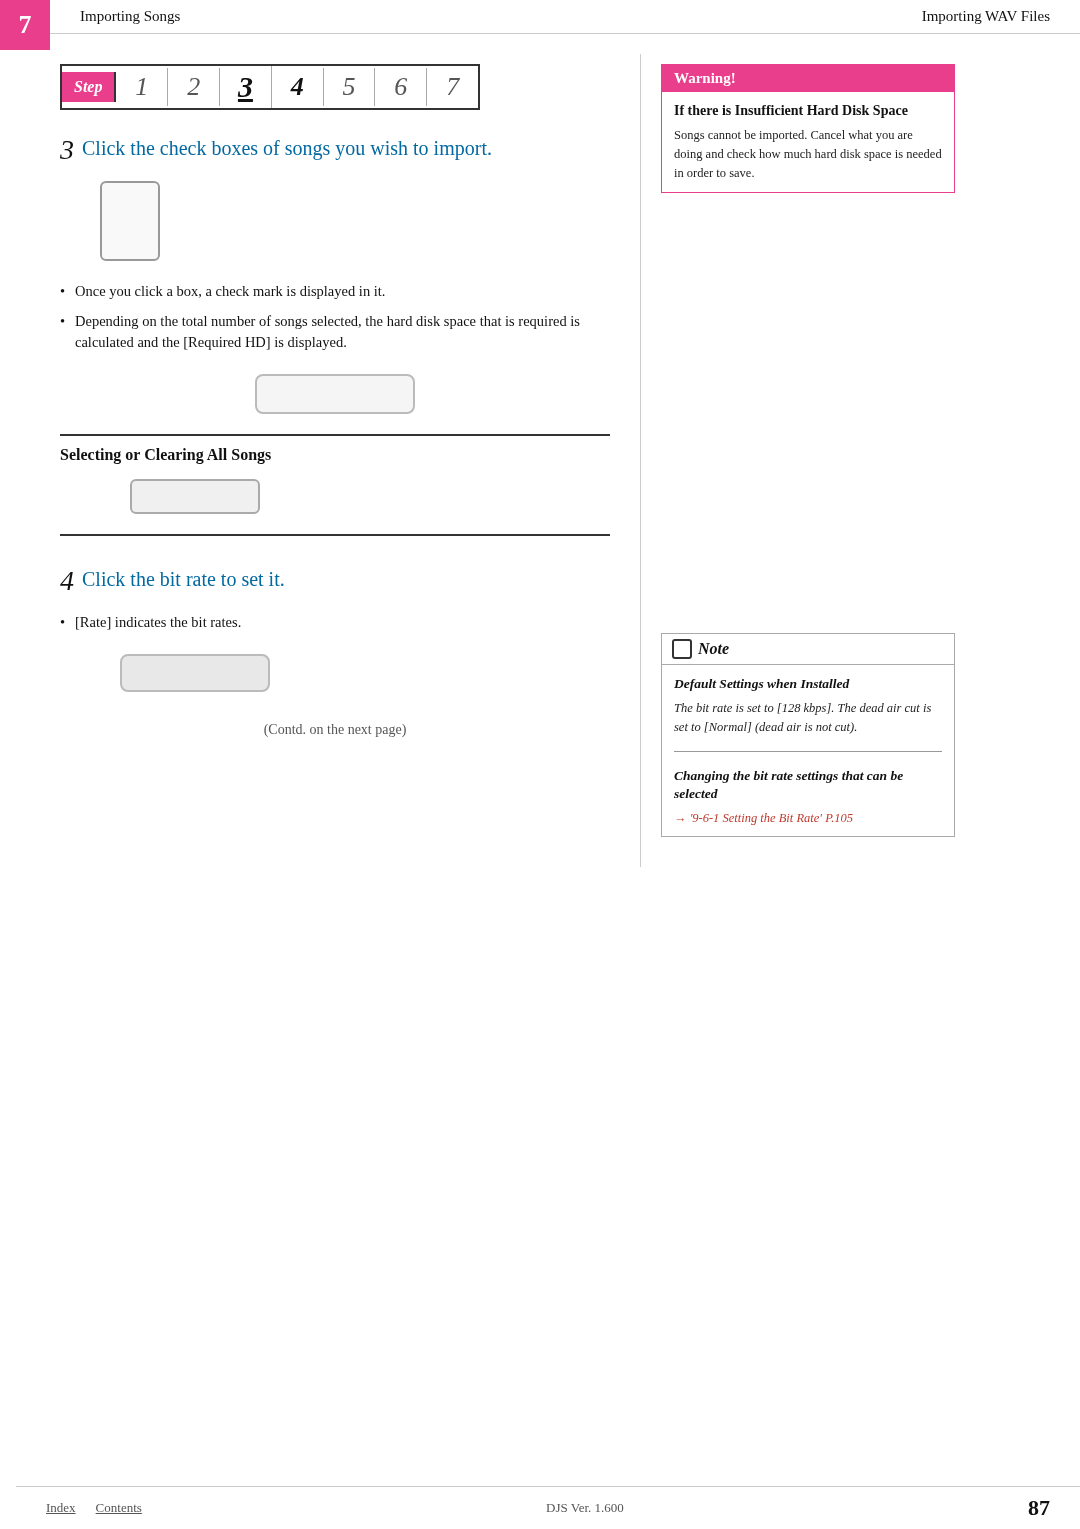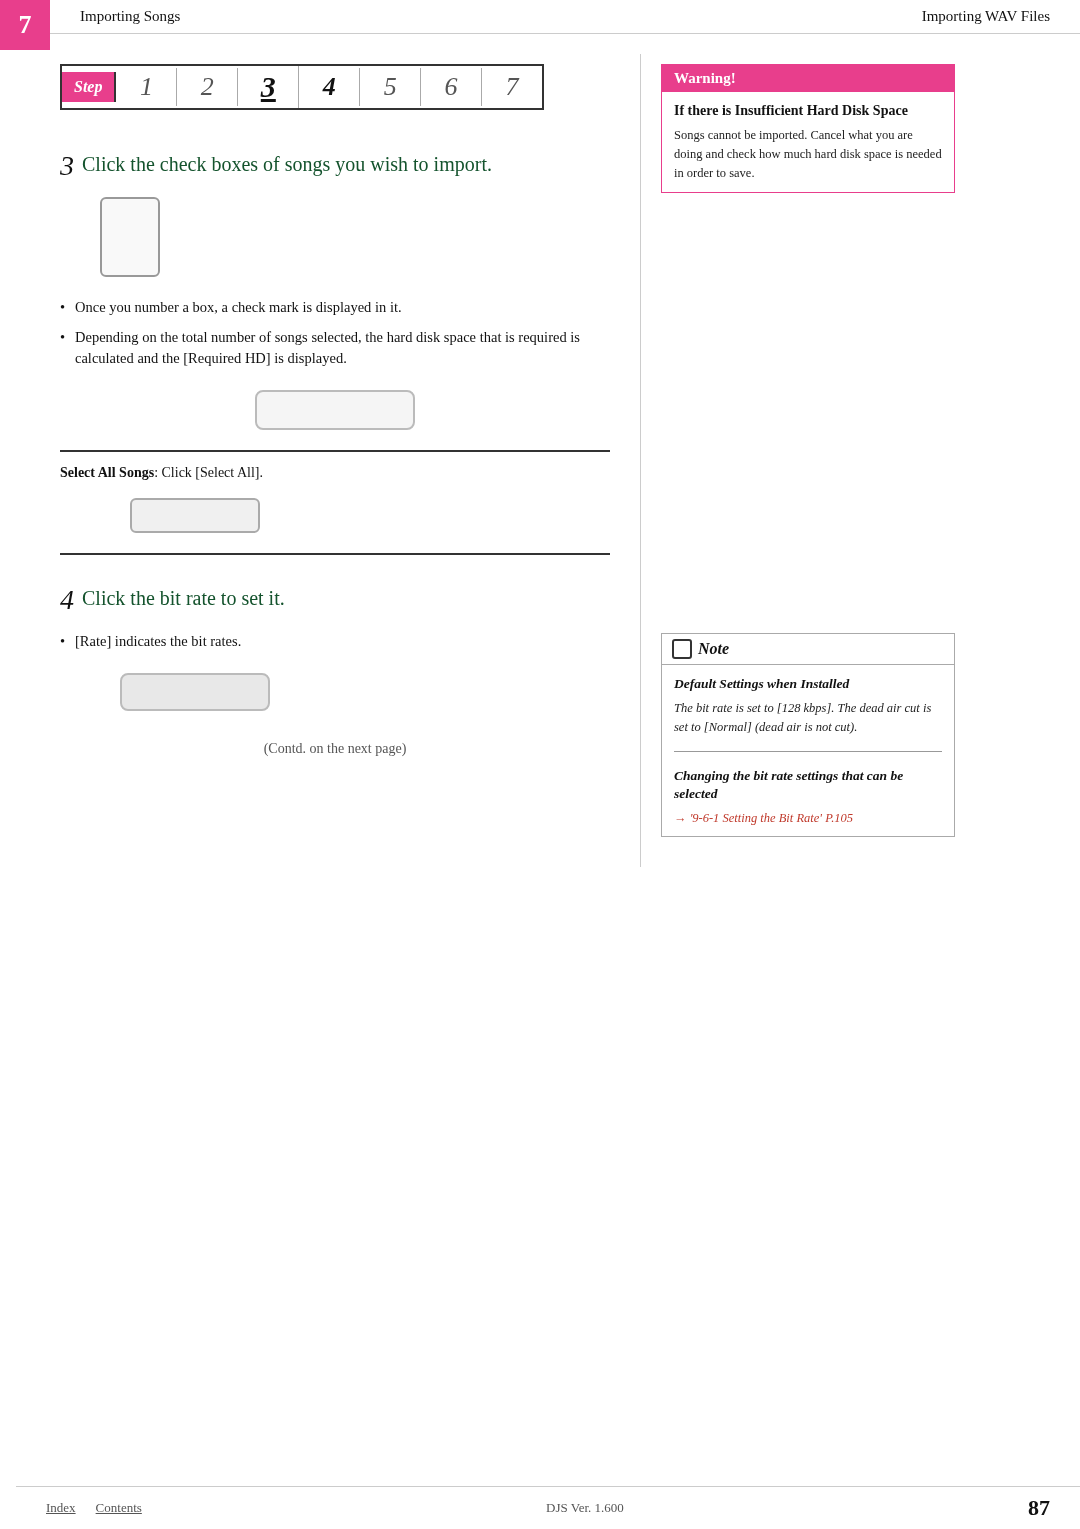--- a/index.html
+++ b/index.html
@@ -53,23 +53,23 @@
     .right-sidebar {
       flex: 0 0 340px;
       padding: 10px 25px 30px 20px;
       border-left: 1px solid #ccc;
     }
 
     
     .step-bar {
       display: flex;
       align-items: center;
-      margin-bottom: 41px;
+      margin-bottom: 25px;
       border: 2px solid #333;
-      width: 484px;
+      width: 420px;
     }
     .step-label {
       background: #e83e8c;
       color: white;
       font-size: 16px;
       font-weight: bold;
       font-style: italic;
       padding: 6px 12px;
       border-right: 2px solid #333;
       font-family: Georgia, serif;
@@ -108,21 +108,21 @@
     .step-heading-num {
       font-size: 28px;
       font-style: italic;
       font-family: Georgia, serif;
       color: #111;
       flex-shrink: 0;
       line-height: 1.1;
     }
     .step-heading-text {
       font-size: 20px;
-      color: #14532d;
+      color: #0369a1;
       line-height: 1.3;
     }
 
     
     .checkbox-placeholder {
       width: 60px;
       height: 80px;
       border: 2px solid #999;
       border-radius: 6px;
       margin: 10px 0 20px 40px;
@@ -352,30 +352,28 @@
     </div>
 
     <div class="step-heading">
       <span class="step-heading-num">3</span>
       <span class="step-heading-text">Click the check boxes of songs you wish to import.</span>
     </div>
 
     <div class="checkbox-placeholder"></div>
 
     <ul class="bullet-list">
-      <li>Once you number a box, a check mark is displayed in it.</li>
+      <li>Once you click a box, a check mark is displayed in it.</li>
       <li>Depending on the total number of songs selected, the hard disk space that is required is calculated and the [Required HD] is displayed.</li>
     </ul>
 
     <div class="rounded-rect-placeholder"></div>
 
     <hr class="section-divider">
-    <div class="subsection-text">
-      <strong>Select All Songs</strong><span>: Click [Select All].</span>
-    </div>
+    <div class="subsection-heading">Selecting or Clearing All Songs</div>
 
     <div class="button-placeholder-large"></div>
 
     <hr class="section-divider">
 
     <div class="step4-area">
       <div class="step-heading">
         <span class="step-heading-num">4</span>
         <span class="step-heading-text">Click the bit rate to set it.</span>
       </div>

